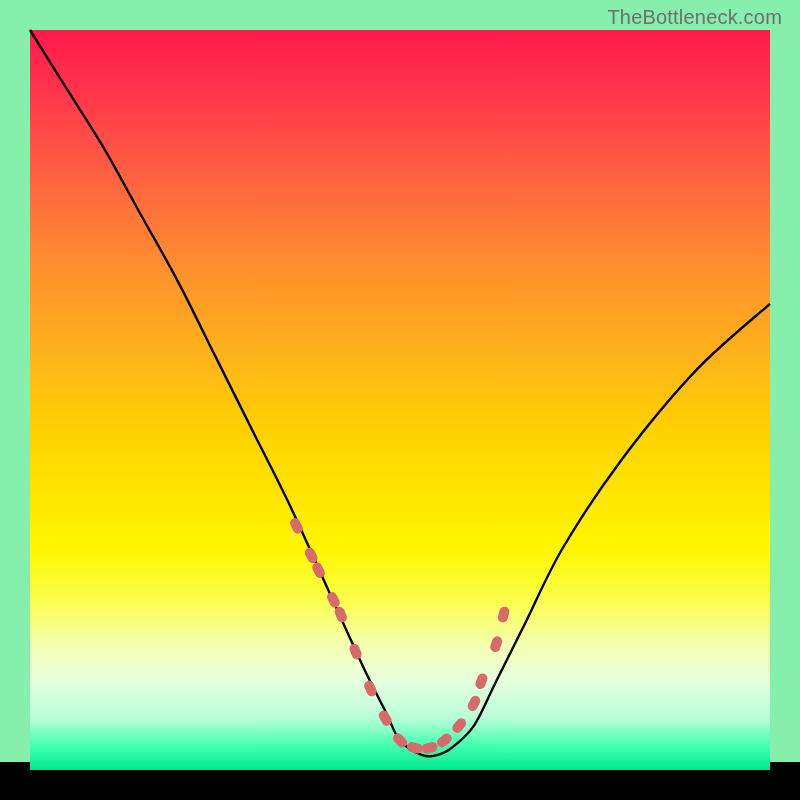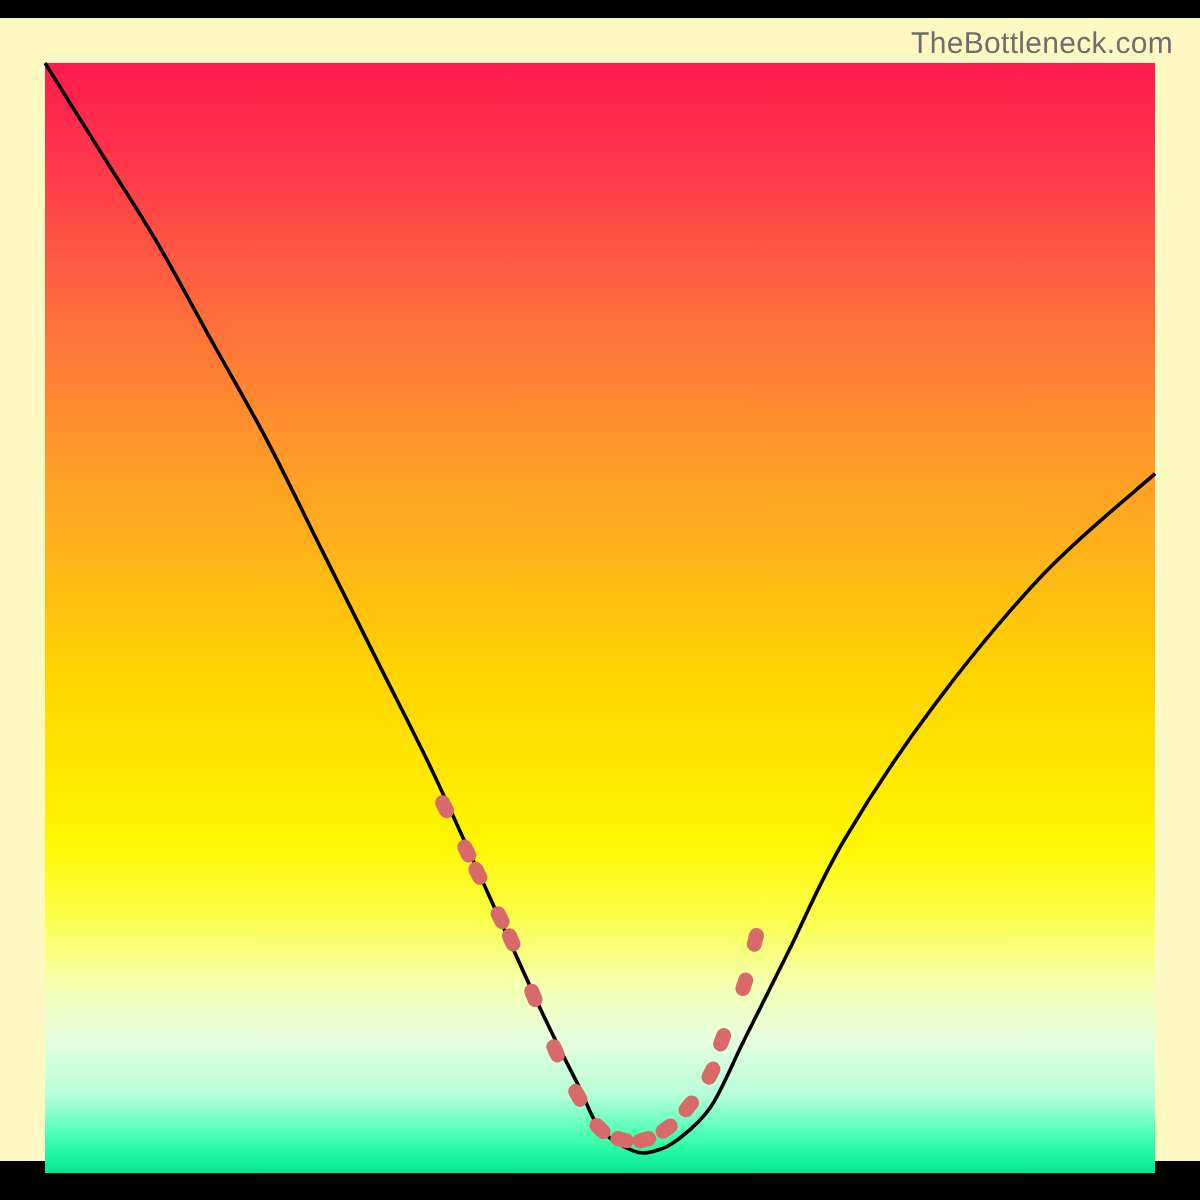--- a/index.html
+++ b/index.html
@@ -6,25 +6,25 @@
     margin: 0;
     padding: 0;
     width: 800px;
     height: 800px;
     overflow: hidden;
     background: #000;
     font-family: Arial, Helvetica, sans-serif;
   }
   .frame {
     position: absolute;
-    top: 12px;
+    top: 0;
     left: 0;
     width: 800px;
     height: 762px;
-    background: #fef9c3;
+    background: #86efac;
   }
   .plot-area {
     position: absolute;
     top: 30px;
     left: 30px;
     width: 740px;
     height: 740px;
     background: linear-gradient(to bottom,
       #ff1a4d 0%,
       #ff3b4a 10%,

